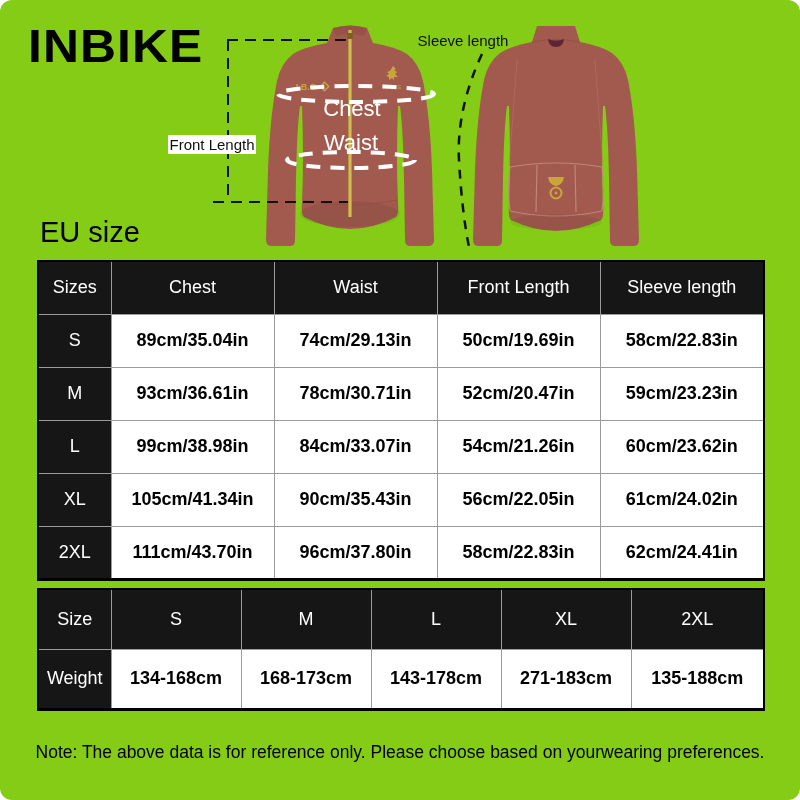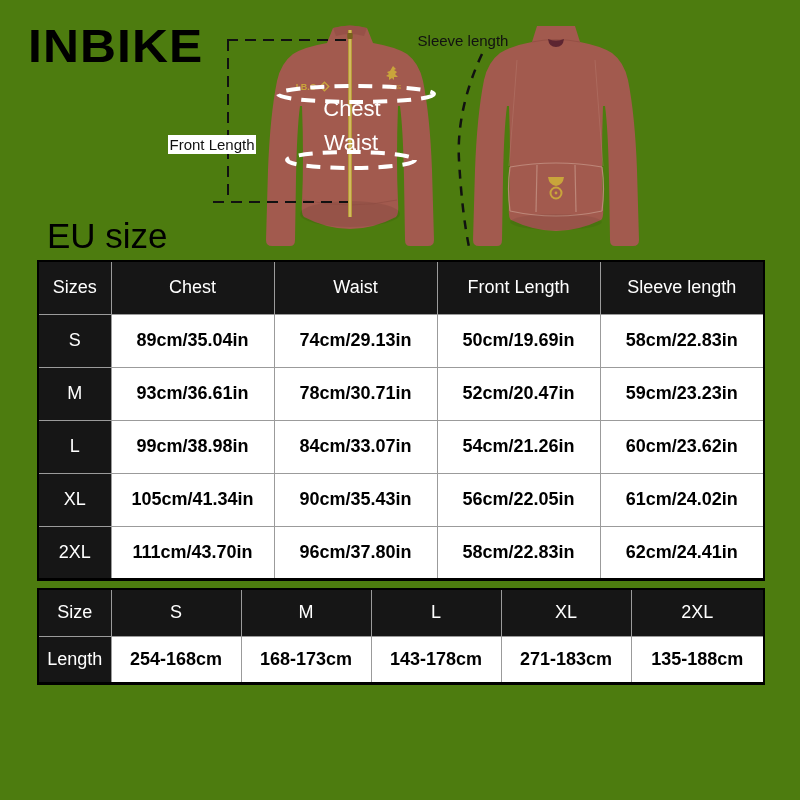--- a/index.html
+++ b/index.html
@@ -1,41 +1,41 @@
 <!DOCTYPE html>
 <html style="--jersey: #A25A4E; --jersey-dark: #8E4B41; --collar-dark: #5D2531; --gold: #C9A53B; --zipper: #B69A38; --zipper-light: #E3D077; --seam: #C08C7E; --table-dark: #161616;"><head>
 <meta charset="utf-8">
 <style>
   html,body{margin:0;padding:0;background:#fff;}
   .canvas{
-    position:relative;width:800px;height:800px;background:#4d7c0f;overflow:hidden;
-    font-family:"Liberation Sans",sans-serif;color:#000;
+    position:relative;width:800px;height:800px;background:#84cc16;overflow:hidden;
+    font-family:"Liberation Sans",sans-serif;color:#000;border-radius:12px;
   }
   
   :root{
     --jersey:#A25A4E; --jersey-dark:#8E4B41; --collar-dark:#5D2531;
     --gold:#C9A53B; --zipper:#B69A38; --zipper-light:#E3D077;
     --seam:#C08C7E; --table-dark:#161616;
   }
   .brand-logo{
     position:absolute;left:28px;top:18px;
     font-size:47px;font-weight:900;letter-spacing:1px;color:#000;
     transform:scaleX(1.06);transform-origin:left center;
   }
   .diagram{position:absolute;left:0;top:0;}
   .section-title{
-    position:absolute;left:47px;top:216px;
-    font-size:35px;font-weight:400;color:#000;
+    position:absolute;left:40px;top:216px;
+    font-size:29px;font-weight:400;color:#000;
   }
   table{border-collapse:collapse;table-layout:fixed;position:absolute;left:37px;
         border:2px solid #000;border-bottom:3px solid #000;}
   .size-table{top:260px;width:726px;}
   .fit-table{top:588px;width:726px;}
   .size-table tr{height:53px;}
-  .fit-table tr{height:47px;}
+  .fit-table tr{height:60px;}
   th,td{
     border:1px solid #9b9b9b;text-align:center;vertical-align:middle;
     font-size:18px;font-weight:400;padding:0;overflow:hidden;
   }
   thead th{background:var(--table-dark);color:#fff;}
   tbody th{background:var(--table-dark);color:#fff;}
   tbody td{background:#fff;color:#000;font-weight:bold;}
   .note{
     position:absolute;left:0;top:741px;width:800px;text-align:center;
     font-size:17.5px;line-height:23px;color:#000;
@@ -180,26 +180,27 @@
         <th>Size</th>
         <th>S</th>
         <th>M</th>
         <th>L</th>
         <th>XL</th>
         <th>2XL</th>
       </tr>
     </thead>
     <tbody>
       <tr>
-        <th>Length</th>
-        <td>254-168cm</td>
+        <th>Weight</th>
+        <td>134-168cm</td>
         <td>168-173cm</td>
         <td>143-178cm</td>
         <td>271-183cm</td>
         <td>135-188cm</td>
       </tr>
     </tbody>
   </table>
 
   <div class="note">
+    <p>Note: The above data is for reference only. Please choose based on yourwearing preferences.</p>
   </div>
 
 </div>
 
 </body></html>

